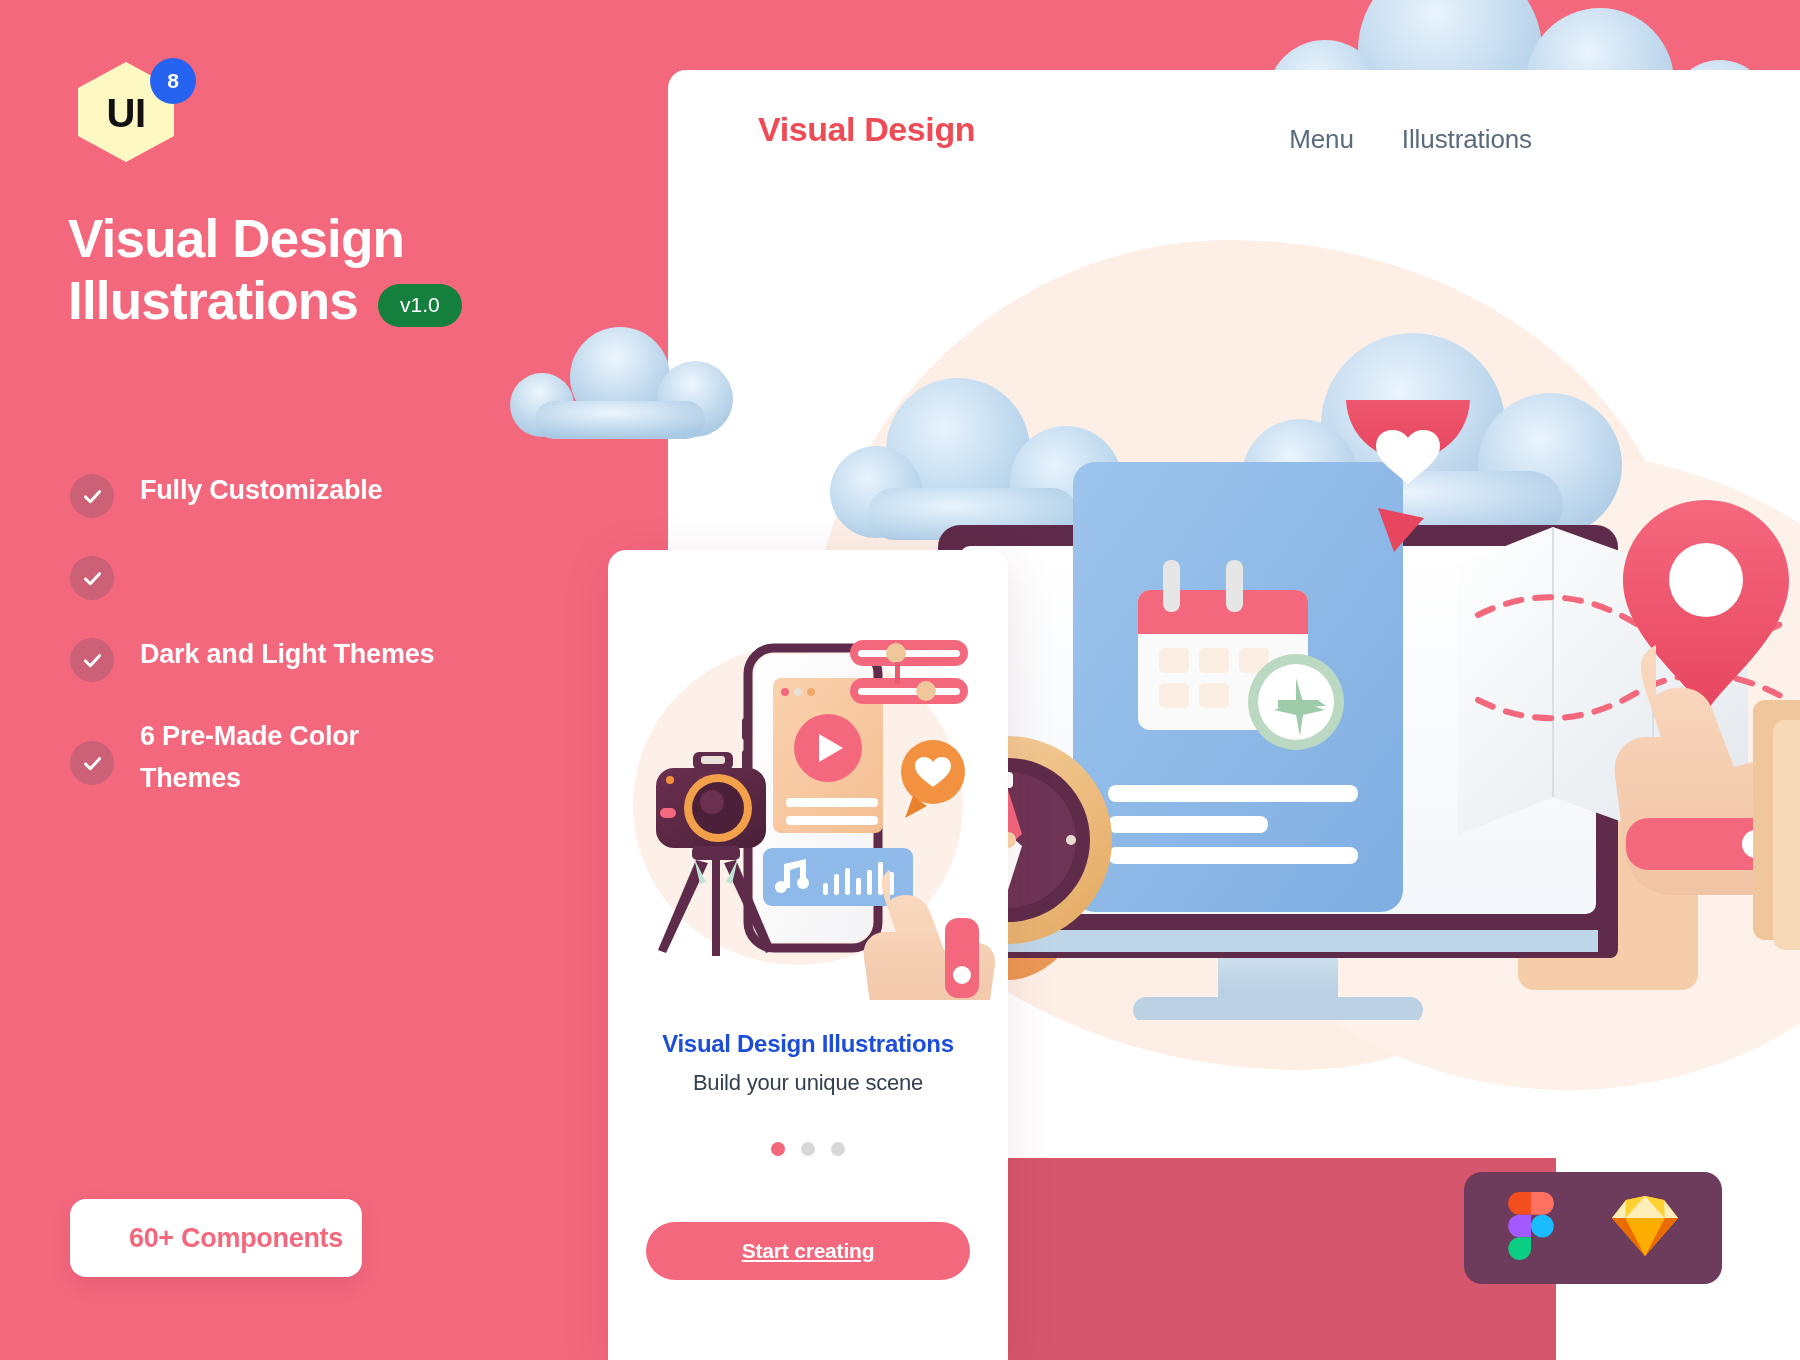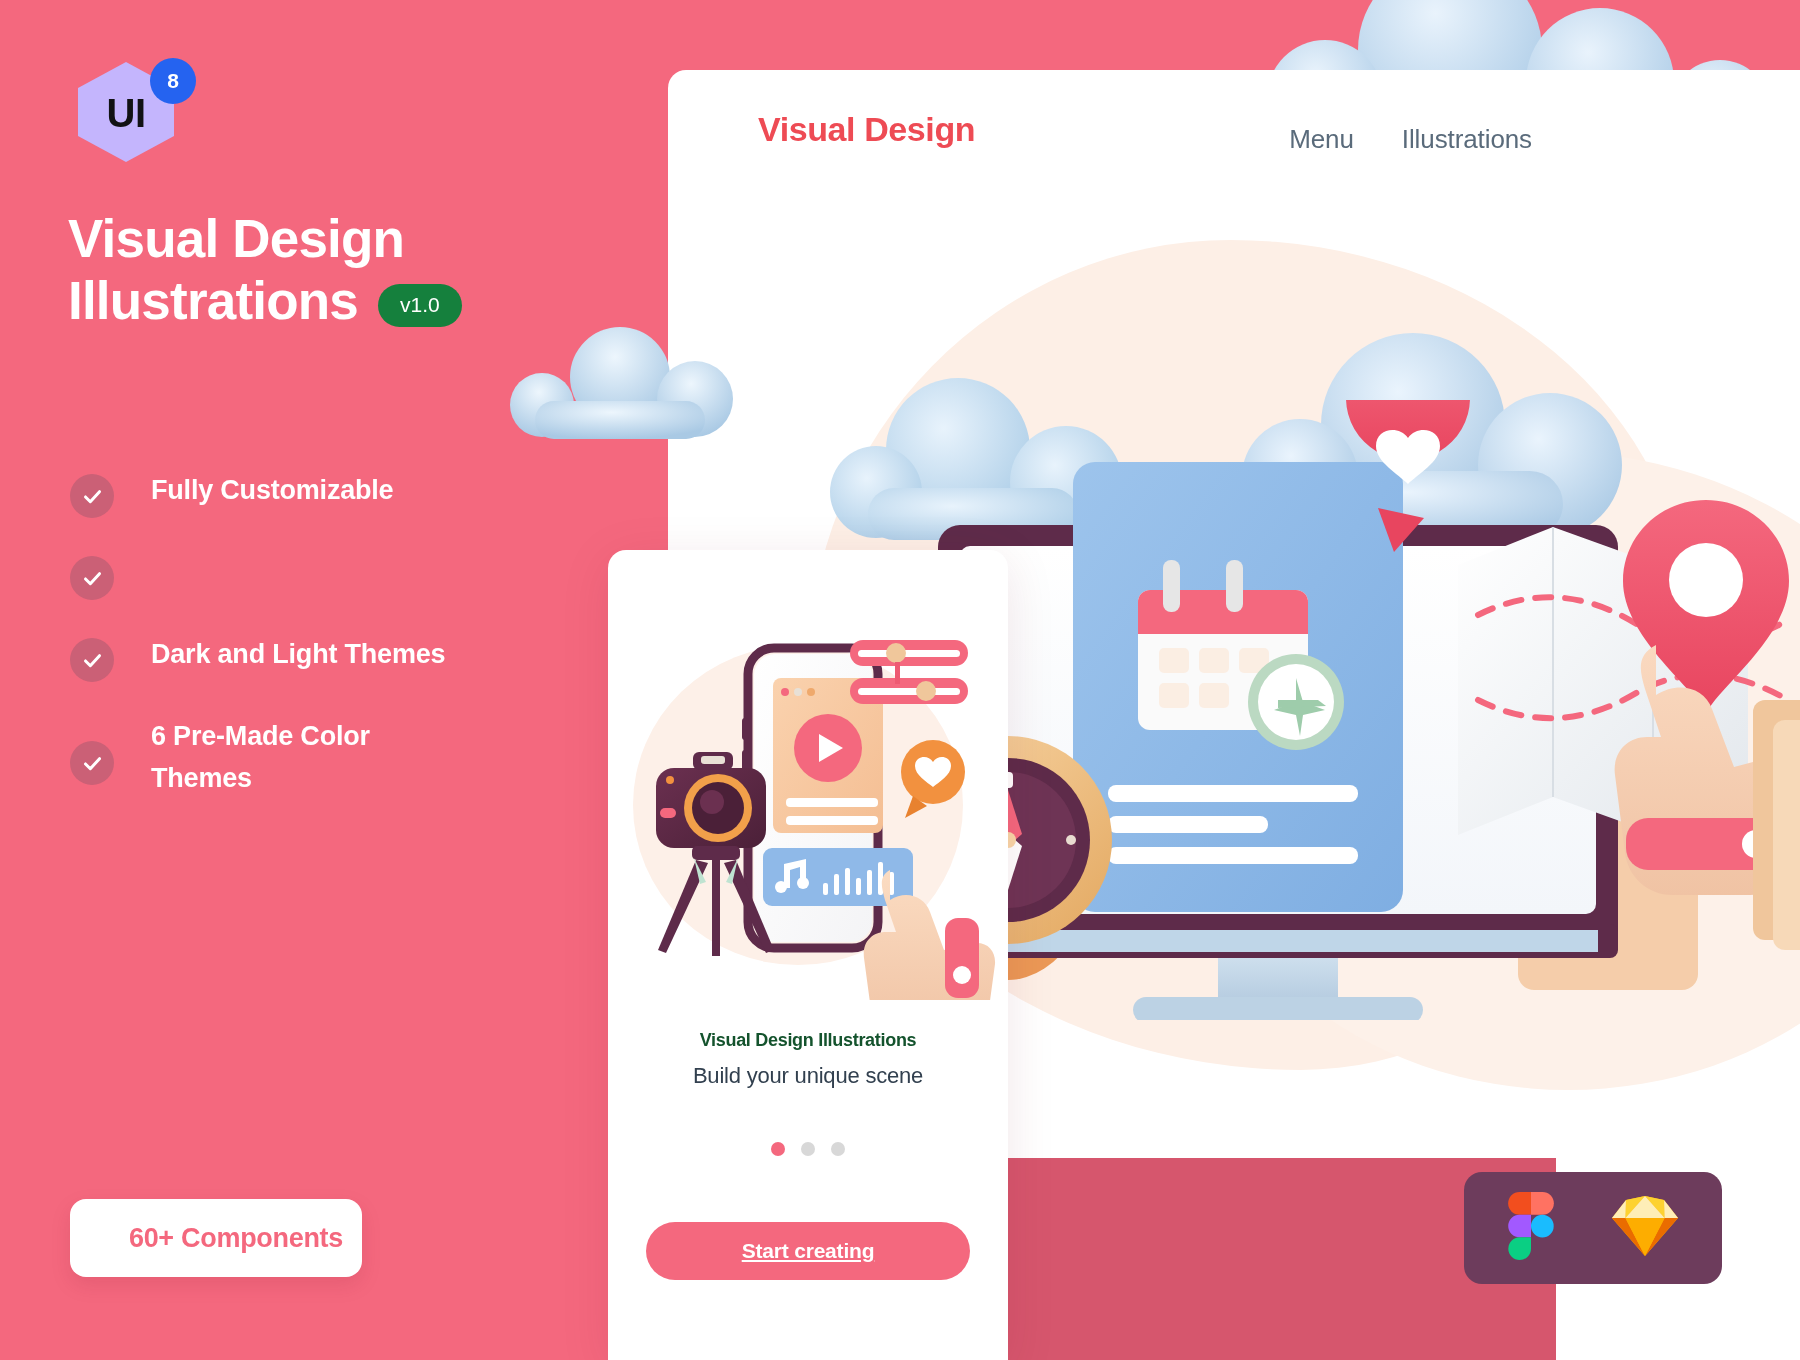--- a/index.html
+++ b/index.html
@@ -25,21 +25,21 @@
   }
 
   .logo-wrap {
     position: absolute;
     left: 78px; top: 62px;
     width: 96px; height: 100px;
   }
   .logo-hex {
     position: absolute;
     inset: 0;
-    background: #c4b5fd;
+    background: #fef9c3;
     clip-path: polygon(50% 0%, 100% 26%, 100% 74%, 50% 100%, 0% 74%, 0% 26%);
     border-radius: 14px;
     display: flex; align-items: center; justify-content: center;
     filter: drop-shadow(0 6px 10px rgba(150,30,50,0.18));
   }
   .logo-text {
     font-size: 40px; font-weight: 700; color: #121214;
     letter-spacing: -0.5px;
     line-height: 1;
     margin-top: 2px;
@@ -82,21 +82,21 @@
   }
 
   .features {
     position: absolute;
     left: 70px; top: 470px;
     width: 470px;
   }
   .feature-row {
     display: flex;
     align-items: flex-start;
-    gap: 37px;
+    gap: 26px;
     margin-bottom: 34px;
   }
   .feature-row:last-child { margin-bottom: 16px; }
   .check-circle {
     flex: 0 0 auto;
     width: 44px; height: 44px;
     border-radius: 50%;
     background: #CB6076;
     display: flex; align-items: center; justify-content: center;
     margin-top: 4px;
@@ -195,21 +195,21 @@
     box-shadow: 0 10px 50px rgba(120,20,40,0.10);
     overflow: hidden;
   }
   .mc-illo { position: absolute; left: 0; top: 50px; width: 400px; height: 400px; }
   .mc-texts {
     position: absolute;
     left: 0; top: 480px; width: 100%;
     text-align: center;
   }
   .mc-title {
-    font-size: 18px; font-weight: 700; color: #14532d;
+    font-size: 24px; font-weight: 700; color: #1d4ed8;
     letter-spacing: -0.3px;
   }
   .mc-sub {
     margin-top: 12px;
     font-size: 22px; color: #32404F; font-weight: 400;
     letter-spacing: -0.2px;
   }
   .mc-dots {
     position: absolute;
     left: 0; top: 592px; width: 100%;

